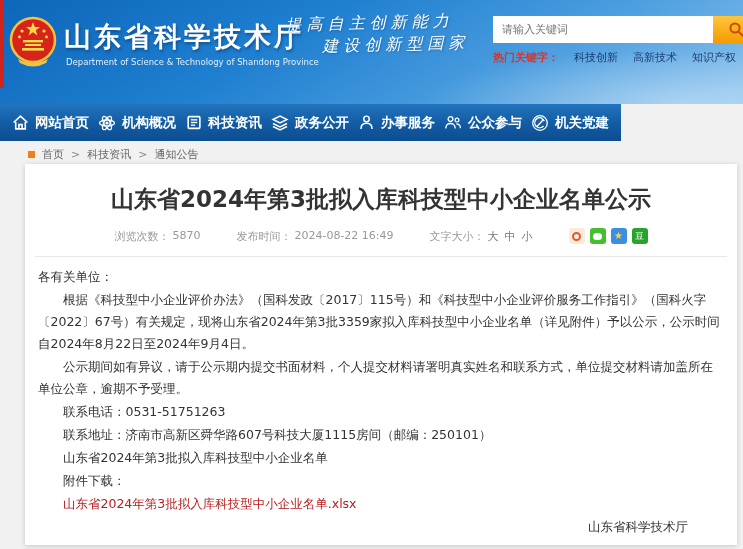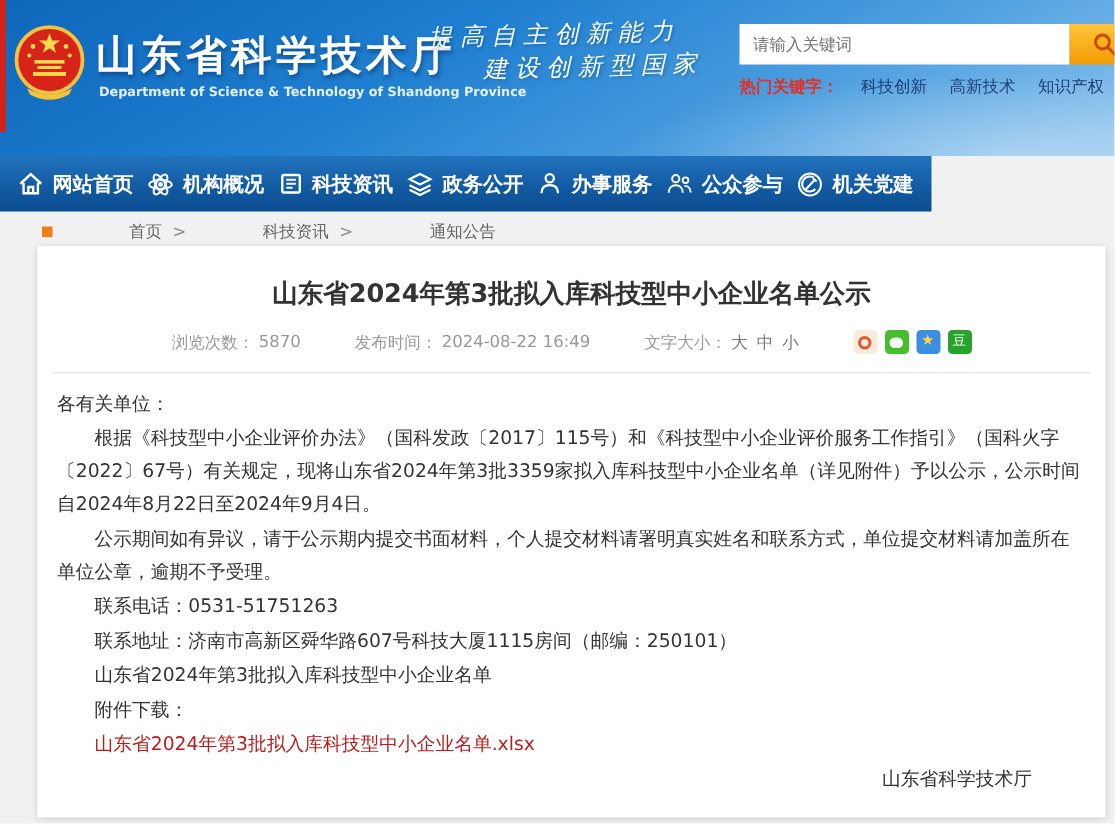--- a/index.html
+++ b/index.html
@@ -9,21 +9,21 @@
   }
   
   .header{position:absolute;left:0;top:0;width:743px;height:104px;
     background:linear-gradient(150deg,#0d66ba 0%,#1f7fd0 38%,#4d9fe0 70%,#8ec4ee 100%);}
   .header::after{content:"";position:absolute;right:0;bottom:0;width:340px;height:60px;
     background:radial-gradient(ellipse at 80% 100%,rgba(255,255,255,.35),rgba(255,255,255,0) 65%);}
   .red-stripe{position:absolute;left:0;top:0;width:4px;height:88px;background:#cf231c;}
   .emblem{position:absolute;left:9px;top:15px;width:48px;height:56px;}
   .site-title{position:absolute;left:64px;top:19px;color:#fff;font-size:27px;font-weight:bold;
     letter-spacing:3px;text-shadow:1px 2px 3px rgba(0,40,90,.5);white-space:nowrap;}
-  .site-subtitle{position:absolute;left:66px;top:57px;color:#e3effa;font-size:8.5px;white-space:nowrap;font-weight:bold;}
+  .site-subtitle{position:absolute;left:66px;top:57px;color:#e3effa;font-size:8.5px;white-space:nowrap;}
   .slogan{position:absolute;left:286px;top:13px;color:#fff;font-style:italic;font-size:16px;
     letter-spacing:5px;text-shadow:1px 1px 2px rgba(0,50,100,.35);transform:rotate(-1.5deg);white-space:nowrap;}
   .slogan .line2{margin-left:36px;margin-top:1px;}
   .search-box{position:absolute;left:493px;top:16px;width:266px;height:27px;display:flex;}
   .search-box input{flex:1;border:0;outline:none;padding:0 9px;font-size:11px;color:#555;
     font-family:inherit;background:#fff;}
   .search-box button{width:46px;height:27px;border:0;cursor:pointer;
     background:linear-gradient(180deg,#ffc53d,#f59b00);display:flex;align-items:center;justify-content:center;}
   .hot-keywords{position:absolute;left:493px;top:50px;font-size:11px;display:flex;gap:15px;white-space:nowrap;}
   .hot-keywords .hk-label{color:#e33022;font-weight:bold;}
@@ -32,26 +32,26 @@
   .nav{position:absolute;left:0;top:104px;width:621px;height:37px;box-sizing:border-box;
     background:linear-gradient(180deg,#2273bd 0%,#125ba3 55%,#0c4d90 100%);
     display:flex;align-items:center;justify-content:space-between;padding:0 12px;}
   .nav-item{display:flex;align-items:center;gap:6px;color:#fff;font-size:13.5px;font-weight:bold;
     cursor:pointer;white-space:nowrap;}
   .nav-item svg{display:block;}
   
   .breadcrumb{position:absolute;left:28px;top:147px;display:flex;align-items:center;gap:7px;
     font-size:11px;color:#666;}
   .crumb-dot{width:7px;height:7px;background:#f07f1a;display:inline-block;}
-  .breadcrumb a{color:#666;text-decoration:none;cursor:pointer;margin-left:44px;}
+  .breadcrumb a{color:#666;text-decoration:none;cursor:pointer;}
   .breadcrumb .sep{color:#888;}
   
   .panel{position:absolute;left:25px;top:164px;width:712px;height:381px;background:#fff;
     box-shadow:0 1px 5px rgba(0,0,0,.18);box-sizing:border-box;}
-  .article-title{text-align:center;margin:20px 10px 0;font-size:17px;font-weight:bold;color:#333;}
+  .article-title{text-align:center;margin:20px 10px 0;font-size:23px;font-weight:bold;color:#333;}
   .meta{display:flex;justify-content:center;align-items:center;gap:36px;margin-top:13px;
     font-size:11px;color:#999;white-space:nowrap;}
   .meta .grp{display:flex;gap:3px;}
   .fs-opts{display:flex;gap:6px;}
   .fs-opts span{cursor:pointer;color:#777;}
   .share{display:flex;gap:5px;}
   .share-icon{width:16px;height:16px;border-radius:3px;display:flex;align-items:center;
     justify-content:center;cursor:pointer;font-size:10px;line-height:1;}
   .si-weibo{background:#f9ecdc;}
   .si-weibo i{display:block;width:9px;height:9px;border:2px solid #e6562d;border-radius:50%;box-sizing:border-box;}

